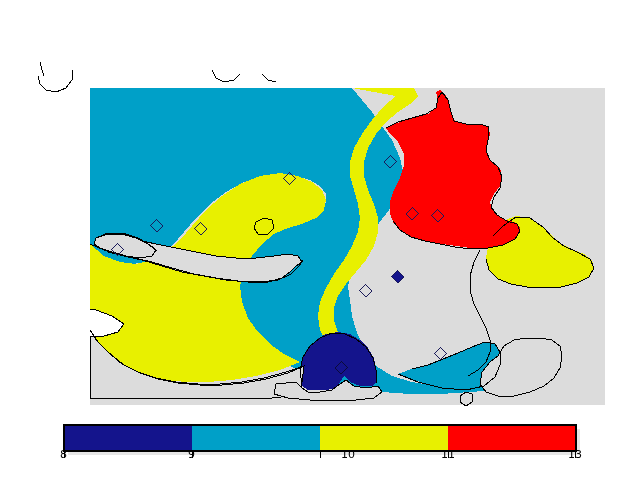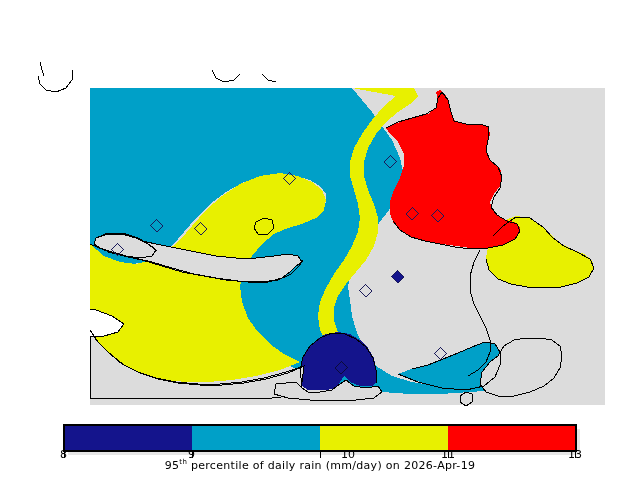--- a/index.html
+++ b/index.html
@@ -256,17 +256,14 @@
       </g>
     </svg>
 
     <div class="cb-tick-label" style="left:60px;">8</div>
     <div class="cb-tick-label" style="left:188px;">9</div>
     <div class="cb-tick-label" style="left:313px;margin-left:28px;">10</div>
     <div class="cb-tick-label" style="left:441px;">11</div>
     <div class="cb-tick-label" style="left:568px;">13</div>
   </div>
 
-  <div id="cb-caption">
-    <span>95</span><sup>th</sup><span> percentile of daily rain (mm/day) on 2026-Apr-19</span>
-  </div>
 
 </div>
 
 </body></html>

